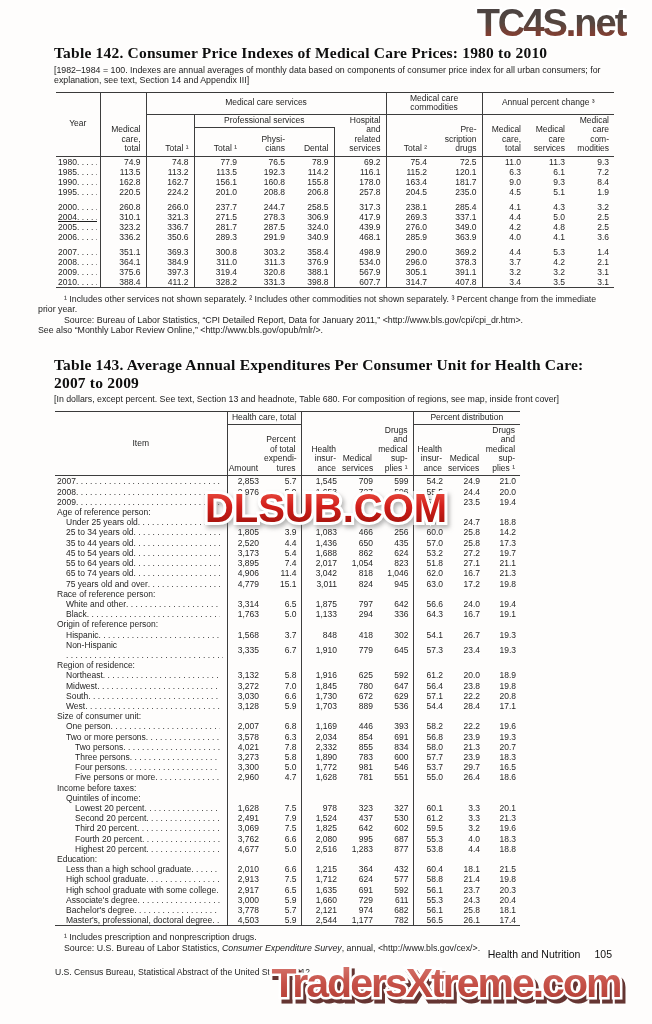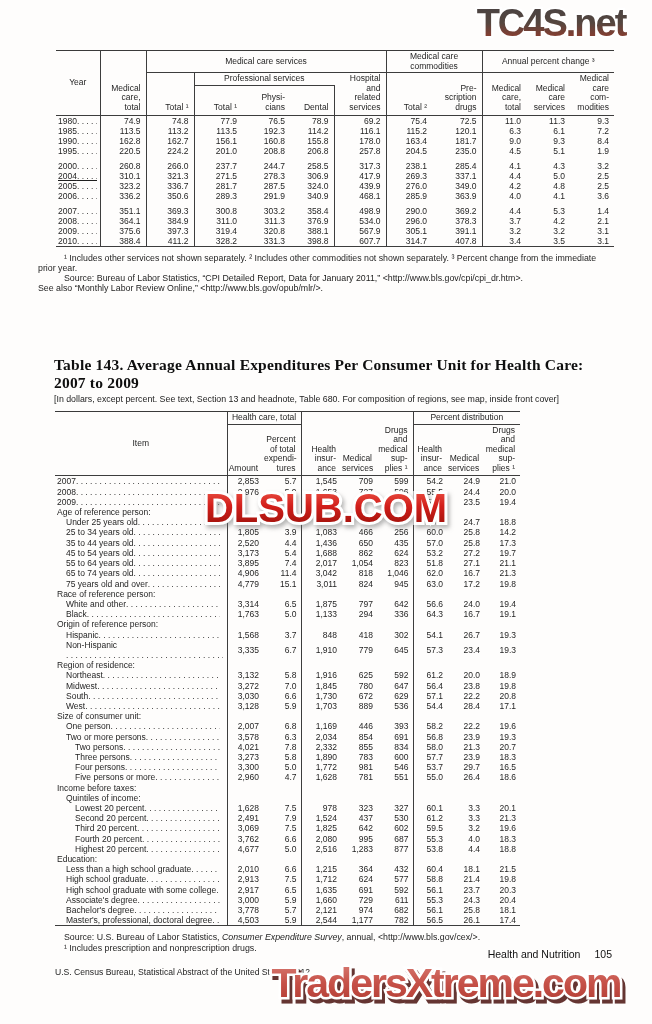--- a/index.html
+++ b/index.html
@@ -40,20 +40,22 @@
   .wm-mid{left:178px;top:481px;filter:drop-shadow(2px 3px 2px rgba(110,110,110,.5))}
   .wm-bot{left:236px;top:954px;filter:drop-shadow(3px 4px 0 rgba(74,18,14,.85))}
   .wm text{font-family:"Liberation Sans",sans-serif;font-weight:bold}
 </style>
 </head>
 <body>
 
 <div class="page">
 
   <div class="sect" style="top:44px">
+    <div class="tbl-title">Table 142. Consumer Price Indexes of Medical Care Prices: 1980 to 2010</div>
+    <div class="headnote">[1982–1984 = 100. Indexes are annual averages of monthly data based on components of consumer price index for all urban consumers; for explanation, see text, Section 14 and Appendix III]</div>
 
     <table class="t142-table">
       <colgroup>
         <col style="width:44px">
           <col style="width:46px">
           <col style="width:48px">
           <col style="width:48px">
         <col style="width:48px">
           <col style="width:44px">
           <col style="width:52px">
@@ -1071,24 +1073,24 @@
             <td>1,177</td>
             <td class="br">782</td>
             <td>56.5</td>
             <td>26.1</td>
             <td>17.4</td>
           </tr>
         </tbody>
     </table>
 
     <div class="fnblock">
+      <div class="ind">¹ Includes prescription and nonprescription drugs.</div>
       <div class="ind">
         <span>Source: U.S. Bureau of Labor Statistics, </span><span style="font-style:italic">Consumer Expenditure Survey</span><span>, annual, &lt;http://www.bls.gov/cex/&gt;.</span>
       </div>
-      <div class="ind">¹ Includes prescription and nonprescription drugs.</div>
     </div>
   </div>
 
   <div class="footer-right">
     <span>Health and Nutrition</span><span class="pg">105</span>
   </div>
   <div class="credit">U.S. Census Bureau, Statistical Abstract of the United States: 2012</div>
 
   <svg class="wm wm-top" width="218" height="54" viewBox="0 0 218 54">
     <defs>

